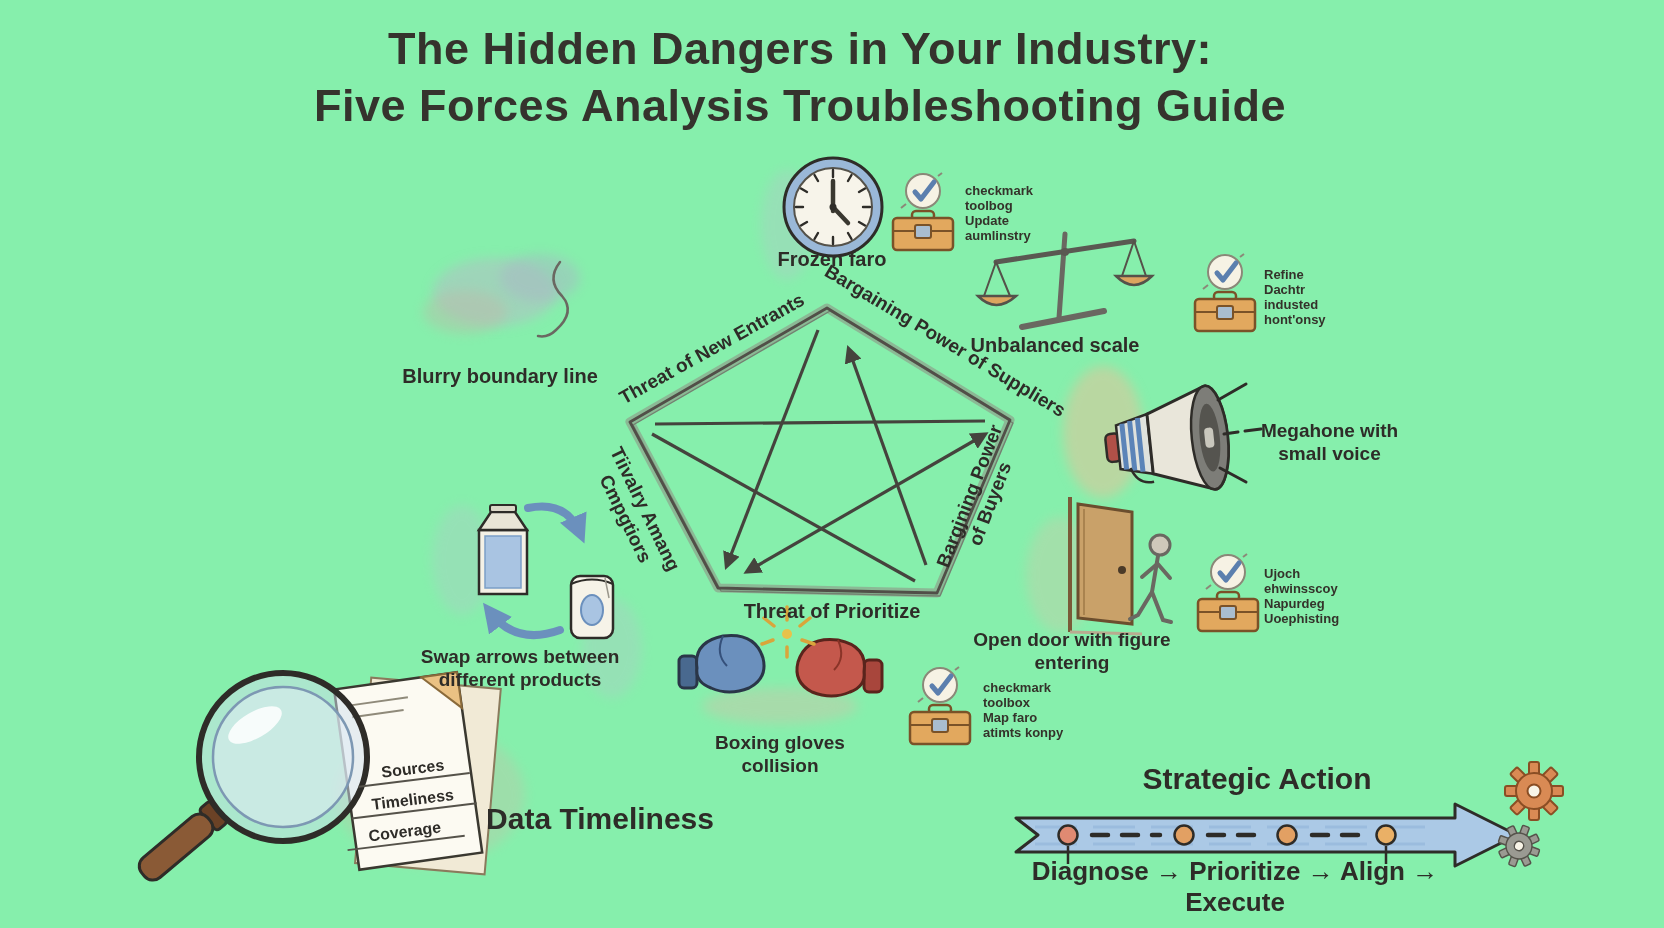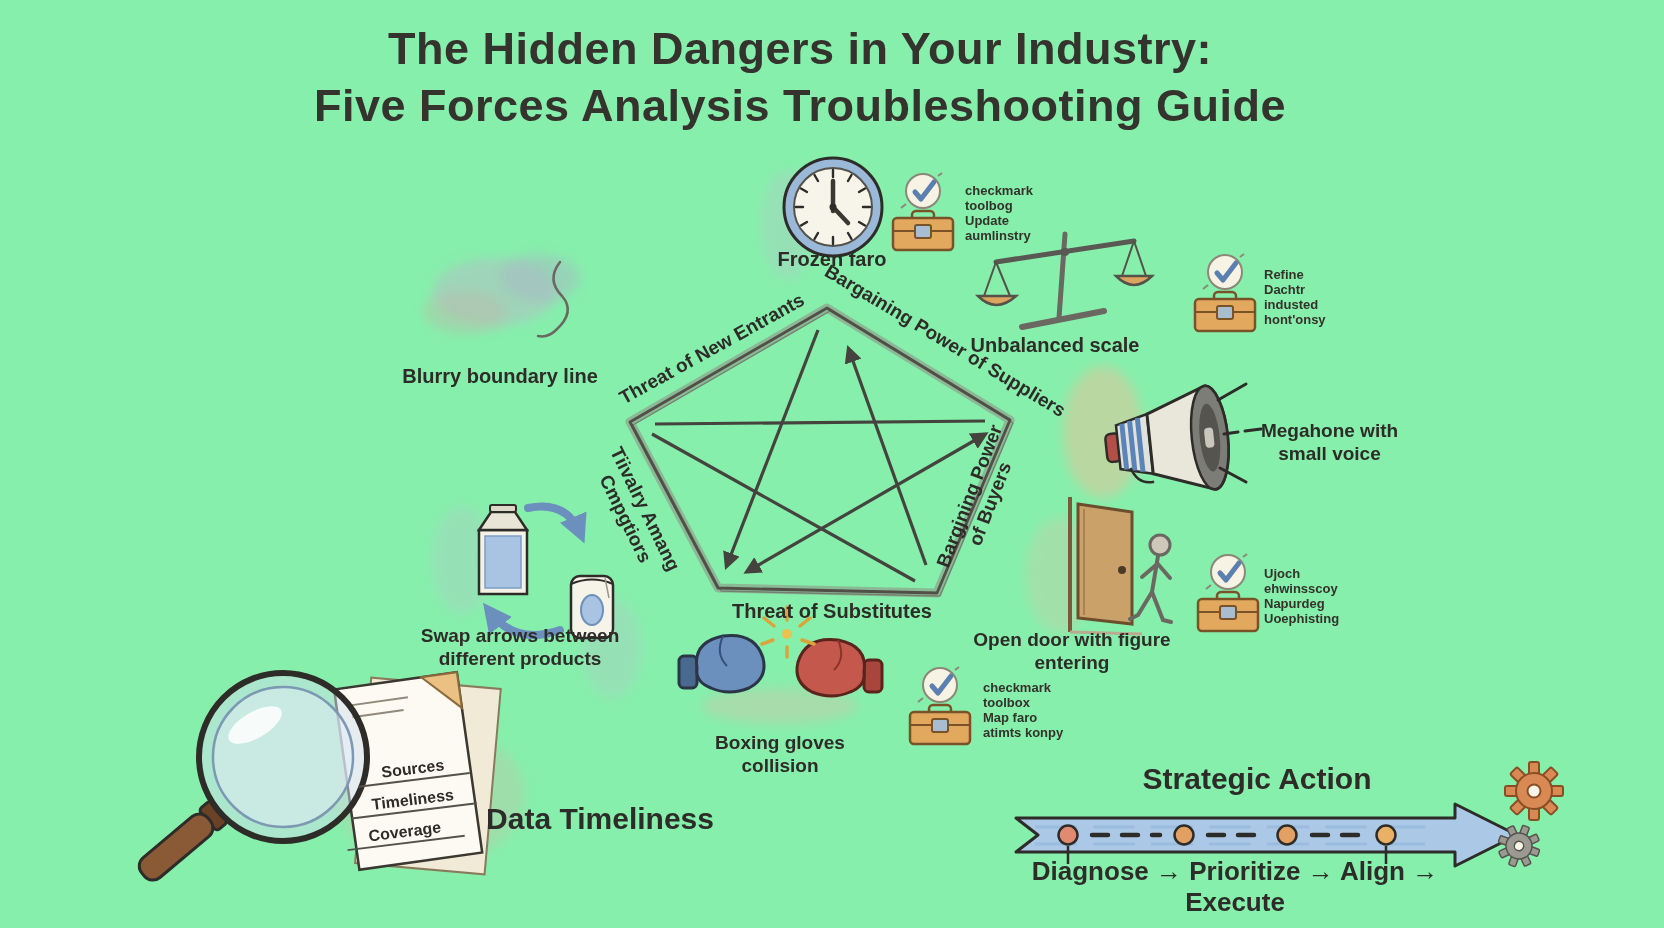--- a/index.html
+++ b/index.html
@@ -7,21 +7,21 @@
          font-family:Liberation Sans, sans-serif;color:#2e2c28;}
   svg.art{position:absolute;left:0;top:0;}
   .lbl{position:absolute;font-weight:700;color:#2e2c28;text-align:center;}
   .title{position:absolute;left:0;top:20px;width:1600px;text-align:center;
          font-size:45px;line-height:57px;font-weight:700;color:#35332d;letter-spacing:.5px;}
   .l-frozen{left:732px;top:248px;width:200px;font-size:20px;}
   .l-blurry{left:370px;top:365px;width:260px;font-size:20px;}
   .l-scale{left:925px;top:334px;width:260px;font-size:20px;}
   .l-mega{left:1242px;top:419px;width:175px;font-size:19px;line-height:23px;}
   .l-door{left:942px;top:628px;width:260px;font-size:19px;line-height:23px;}
-  .l-swap{left:390px;top:624px;width:260px;font-size:19px;line-height:23px;}
+  .l-swap{left:390px;top:645px;width:260px;font-size:19px;line-height:23px;}
   .l-box{left:680px;top:731px;width:200px;font-size:19px;line-height:23px;}
   .l-dint{left:450px;top:802px;width:300px;font-size:30px;}
   .l-sat{left:1107px;top:762px;width:300px;font-size:30px;}
   .l-steps{left:1020px;top:856px;width:430px;font-size:26px;}
   .p-ne{left:582px;top:338px;width:260px;font-size:19px;transform:rotate(-29deg);}
   .p-sup{left:795px;top:330px;width:300px;font-size:19px;transform:rotate(31deg);}
   .p-buy{left:880px;top:478px;width:200px;font-size:19px;line-height:22px;transform:rotate(-69deg);}
   .p-sub{left:712px;top:600px;width:240px;font-size:20px;}
   .p-riv{left:525px;top:492px;width:220px;font-size:19px;transform:rotate(64deg);}
   .note{position:absolute;font-size:13px;line-height:15px;font-weight:700;color:#34322a;text-align:left;margin-left:8px;}
@@ -264,21 +264,21 @@
   <div>The Hidden Dangers in Your Industry:</div>
   <div>Five Forces Analysis Troubleshooting Guide</div>
 </div>
 
 <div class="lbl p-ne">Threat of New Entrants</div>
 <div class="lbl p-sup">Bargaining Power of Suppliers</div>
 <div class="lbl p-buy">
   <div>Bargjning Power</div>
   <div>of Buyers</div>
 </div>
-<div class="lbl p-sub">Threat of Substitutes</div>
+<div class="lbl p-sub">Threat of Prioritize</div>
 <div class="lbl p-riv">Tiivalry Amang Cmpgtiors</div>
 
 <div class="lbl l-frozen">Frozen faro</div>
 <div class="lbl l-blurry">Blurry boundary line</div>
 <div class="lbl l-scale">Unbalanced scale</div>
 <div class="lbl l-mega">
   <div>Megahone with</div>
   <div>small voice</div>
 </div>
 <div class="lbl l-door">

